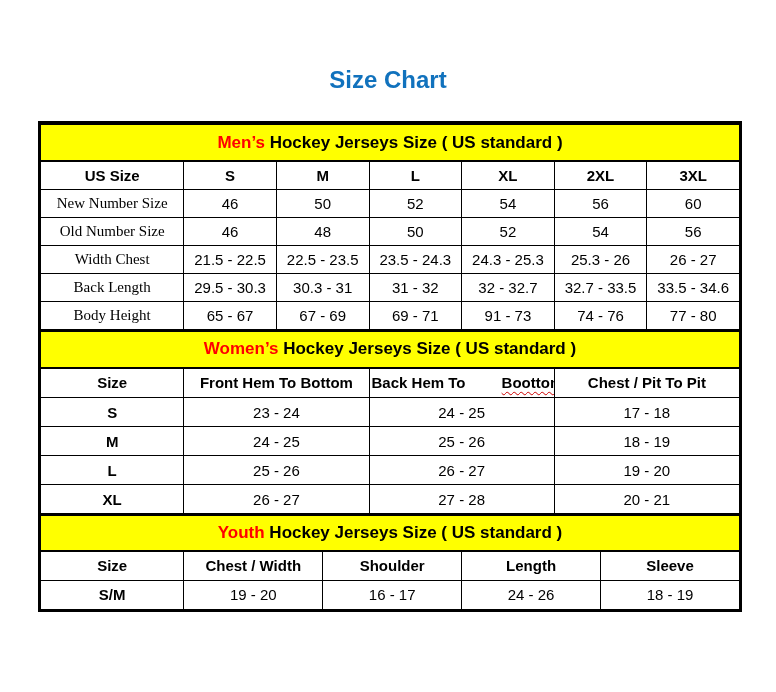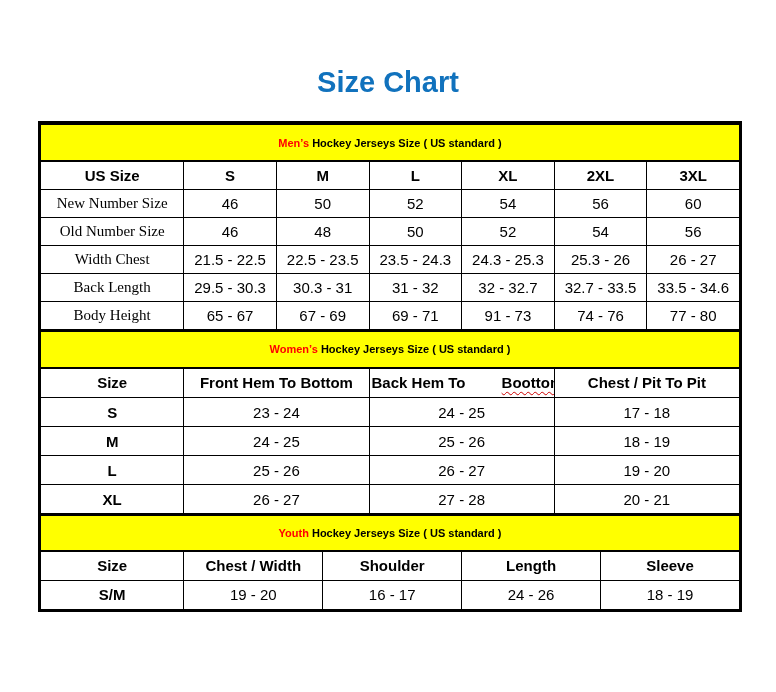--- a/index.html
+++ b/index.html
@@ -8,21 +8,21 @@
     width: 776px; height: 692px;
     font-family: "Liberation Sans", "DejaVu Sans", sans-serif;
     color: #000000;
     position: relative;
     overflow: hidden;
   }
   .page-title {
     position: absolute;
     top: 66px; left: 0; width: 776px;
     text-align: center;
-    font-size: 29px;
+    font-size: 24px;
     font-weight: 700;
     color: #1172BD;
     letter-spacing: 0px;
   }
   .size-tables {
     position: absolute;
     left: 38px; top: 121px;
     width: 704px;
     border: 2px solid #000000;
     background: #ffffff;
@@ -38,21 +38,21 @@
     vertical-align: middle;
     font-size: 15px;
     padding: 0 2px;
     overflow: hidden;
     white-space: nowrap;
   }
   tr.band-row td {
     background: #FFFF00;
     border-top: 2px solid #000000;
     border-bottom: 2px solid #000000;
-    font-size: 11px;
+    font-size: 17px;
     font-weight: 700;
   }
   .band-red { color: #FF0000; }
   tr.head-row th { font-weight: 700; text-align: center; }
   td.rlabel { font-weight: 400; font-family: Liberation Serif, serif; }
   td.rlabel-bold { font-weight: 700; }
   
   .mens  tr.band-row td { height: 37px; }
   .mens  tr.head-row th { height: 28px; }
   .mens  tr.data-row td { height: 28px; }

